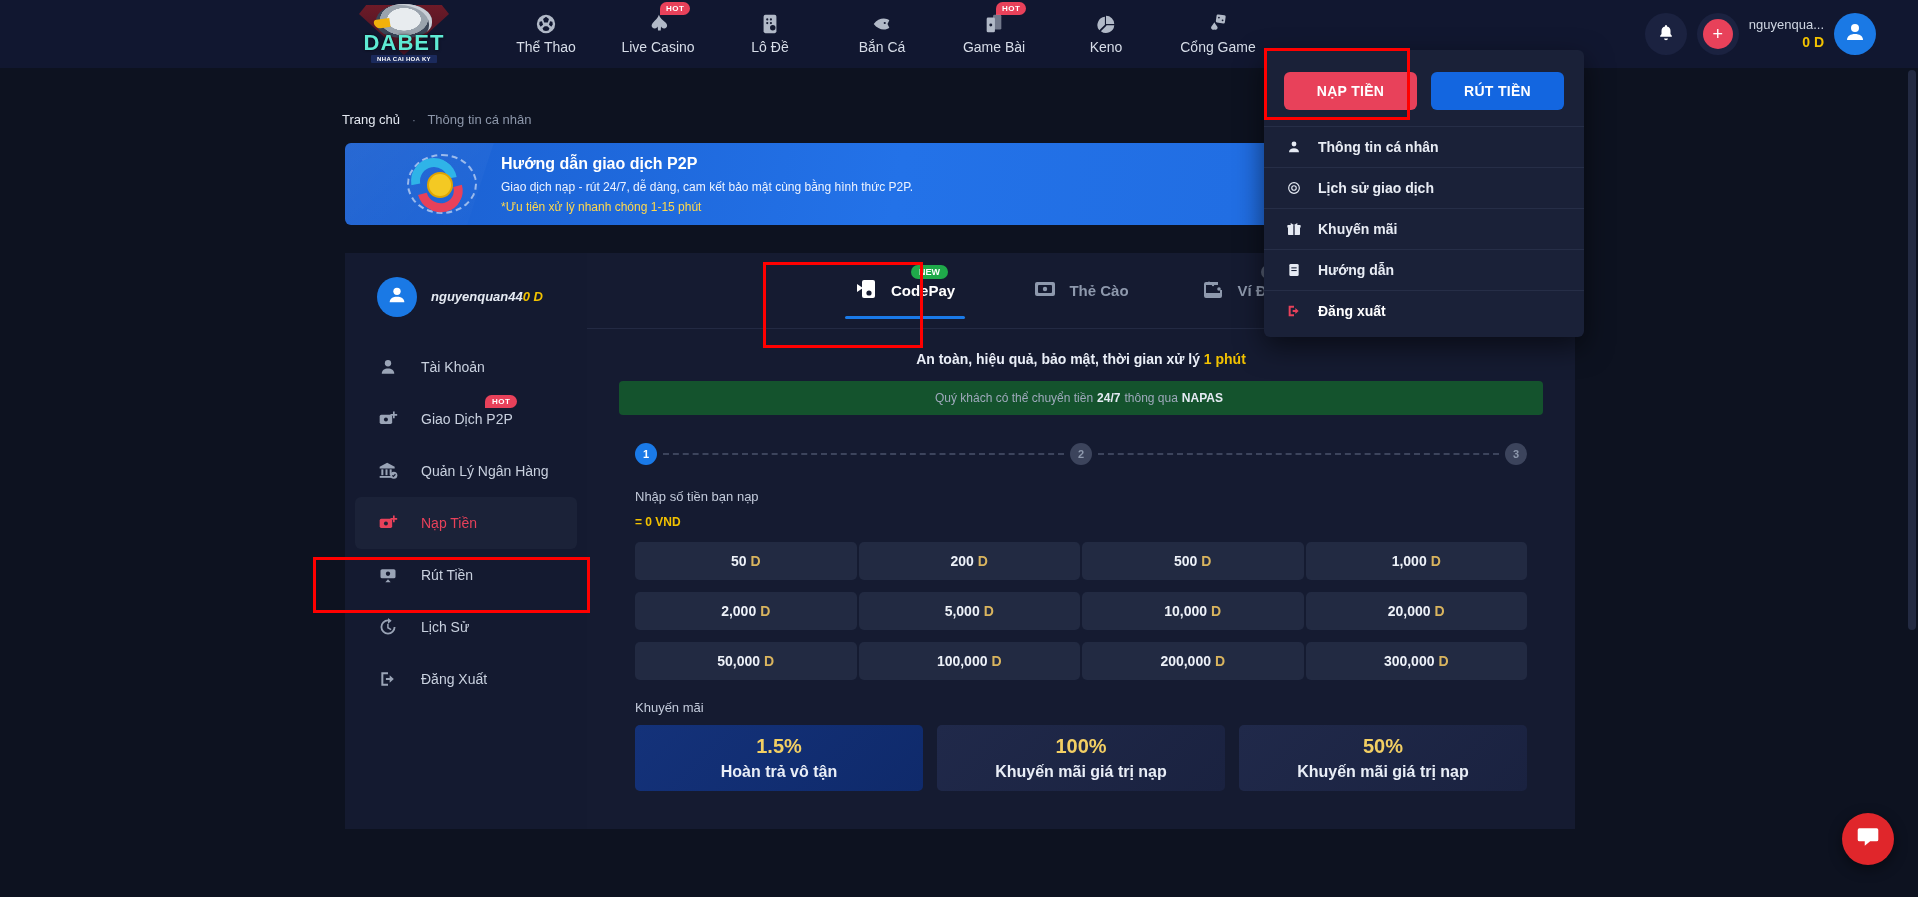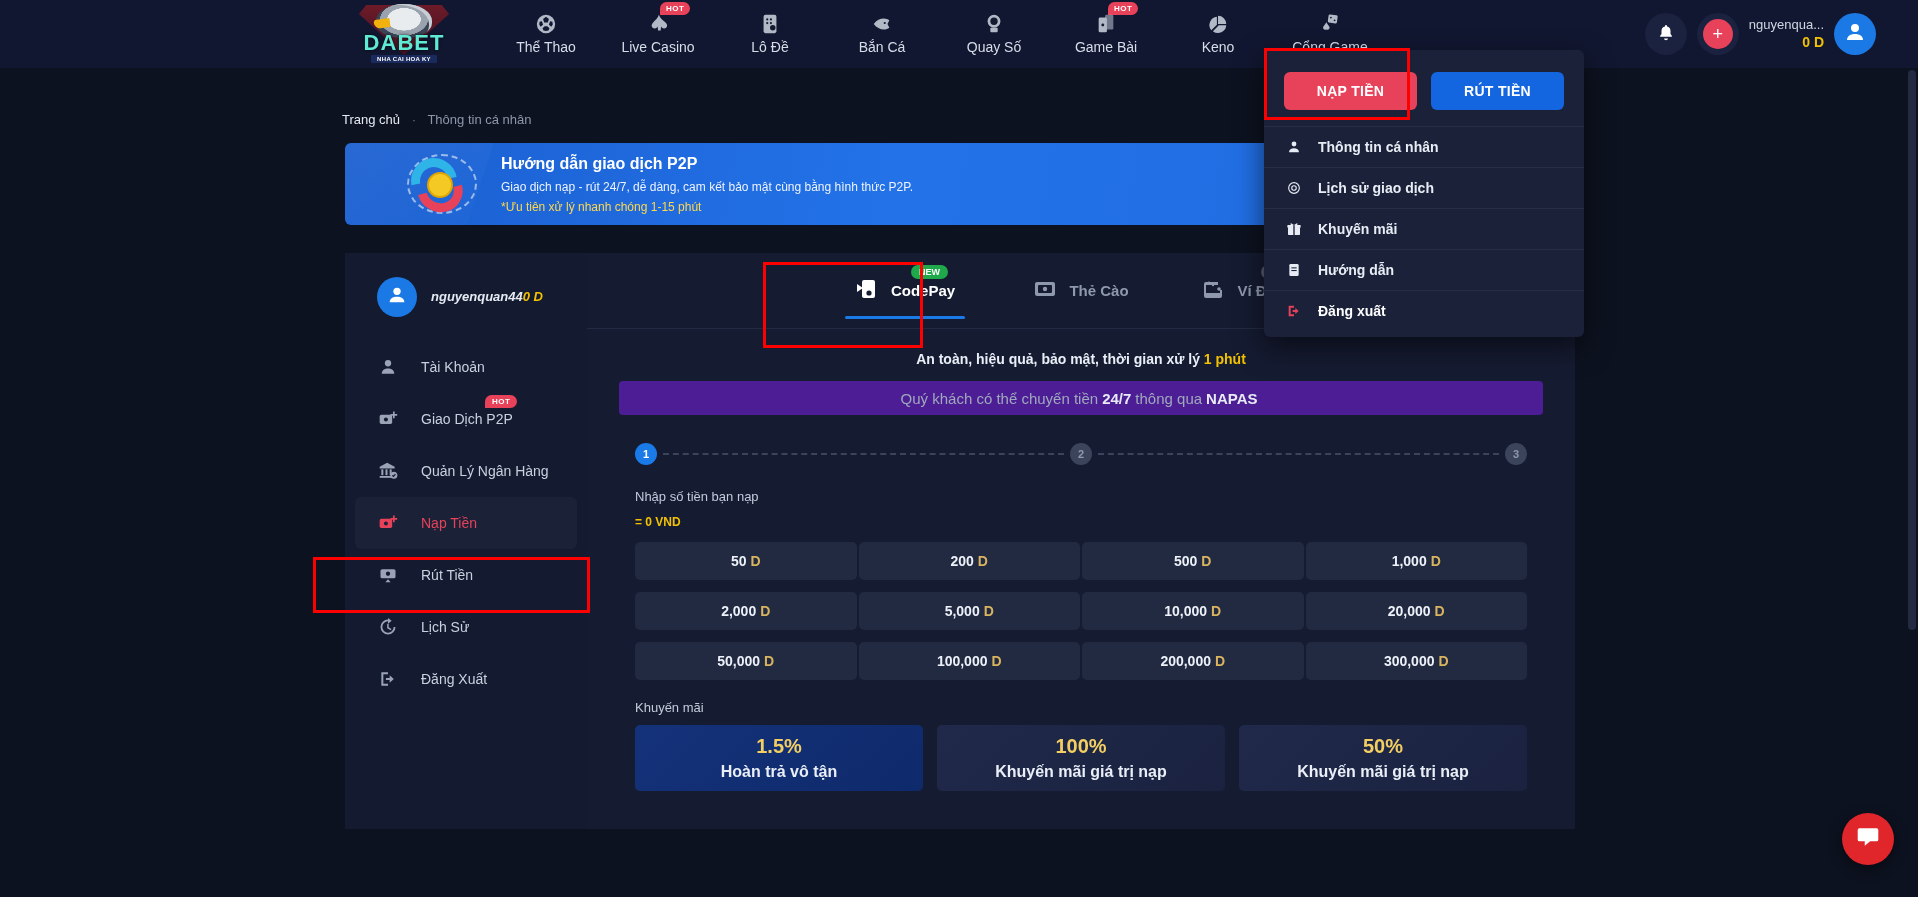--- a/index.html
+++ b/index.html
@@ -218,23 +218,23 @@
     font-size: 9px; font-weight: 700; color:#fff; padding: 2px 8px; border-radius: 9px;
   }
   .tab-badge.new { background: #1fa94a; }
   .tab-badge.maint { background: #545d72; left: 92px; }
 
   .safety {
     margin: 22px 0 0 0; text-align:center; font-size: 14px; font-weight:700; color:#e9eef7;
   }
   .safety .hl { color:#f2c200; }
   .napas {
-    margin: 14px 32px 0 32px; height: 34px; background:#4c1d95; border-radius: 4px;
+    margin: 14px 32px 0 32px; height: 34px; background:#14532d; border-radius: 4px;
     display:flex; align-items:center; justify-content:center;
-    font-size: 15px; color:#9fa9bc;text-align:center;
+    font-size: 12px; color:#9fa9bc;text-align:center;
   }
   .napas b { color:#e6ebf4; margin: 0 4px; }
 
   .steps { display:flex; align-items:center; margin: 28px 48px 0 48px; }
   .step-dot {
     width: 22px; height: 22px; border-radius:50%; flex:none;
     display:flex; align-items:center; justify-content:center;
     font-size: 11px; font-weight:700; color:#fff;
   }
   .step-dot.on { background:#1a7ae8; }
@@ -337,30 +337,20 @@
 
     <div class="nav-item">
       <span class="nav-ico">
         <svg viewBox="0 0 24 24">
             <path d="M3 12c3-4 7-6 11-6 2.4 0 4.4.8 6 2l-2 4 2 4c-1.6 1.2-3.6 2-6 2-4 0-8-2-11-6zm12-2.3a1.2 1.2 0 100 2.4 1.2 1.2 0 000-2.4z"></path>
           </svg>
       </span>
       <span class="nav-label">Bắn Cá</span>
     </div>
 
-    <div class="nav-item">
-      <span class="nav-ico">
-        <svg viewBox="0 0 24 24">
-            <circle cx="12" cy="9" r="7"></circle>
-            <rect x="8" y="16" width="8" height="5" rx="1"></rect>
-            <circle cx="12" cy="9" r="4" fill="#151b31"></circle>
-          </svg>
-      </span>
-      <span class="nav-label">Quay Số</span>
-    </div>
 
     <div class="nav-item">
       <span class="hot-badge">HOT</span>
       <span class="nav-ico">
         <svg viewBox="0 0 24 24">
             <rect x="11" y="2" width="9" height="16" rx="1.5" opacity=".6"></rect>
             <rect x="4" y="5" width="9" height="16" rx="1.5"></rect>
             <circle cx="8.5" cy="13" r="1.6" fill="#151b31"></circle>
           </svg>
       </span>

